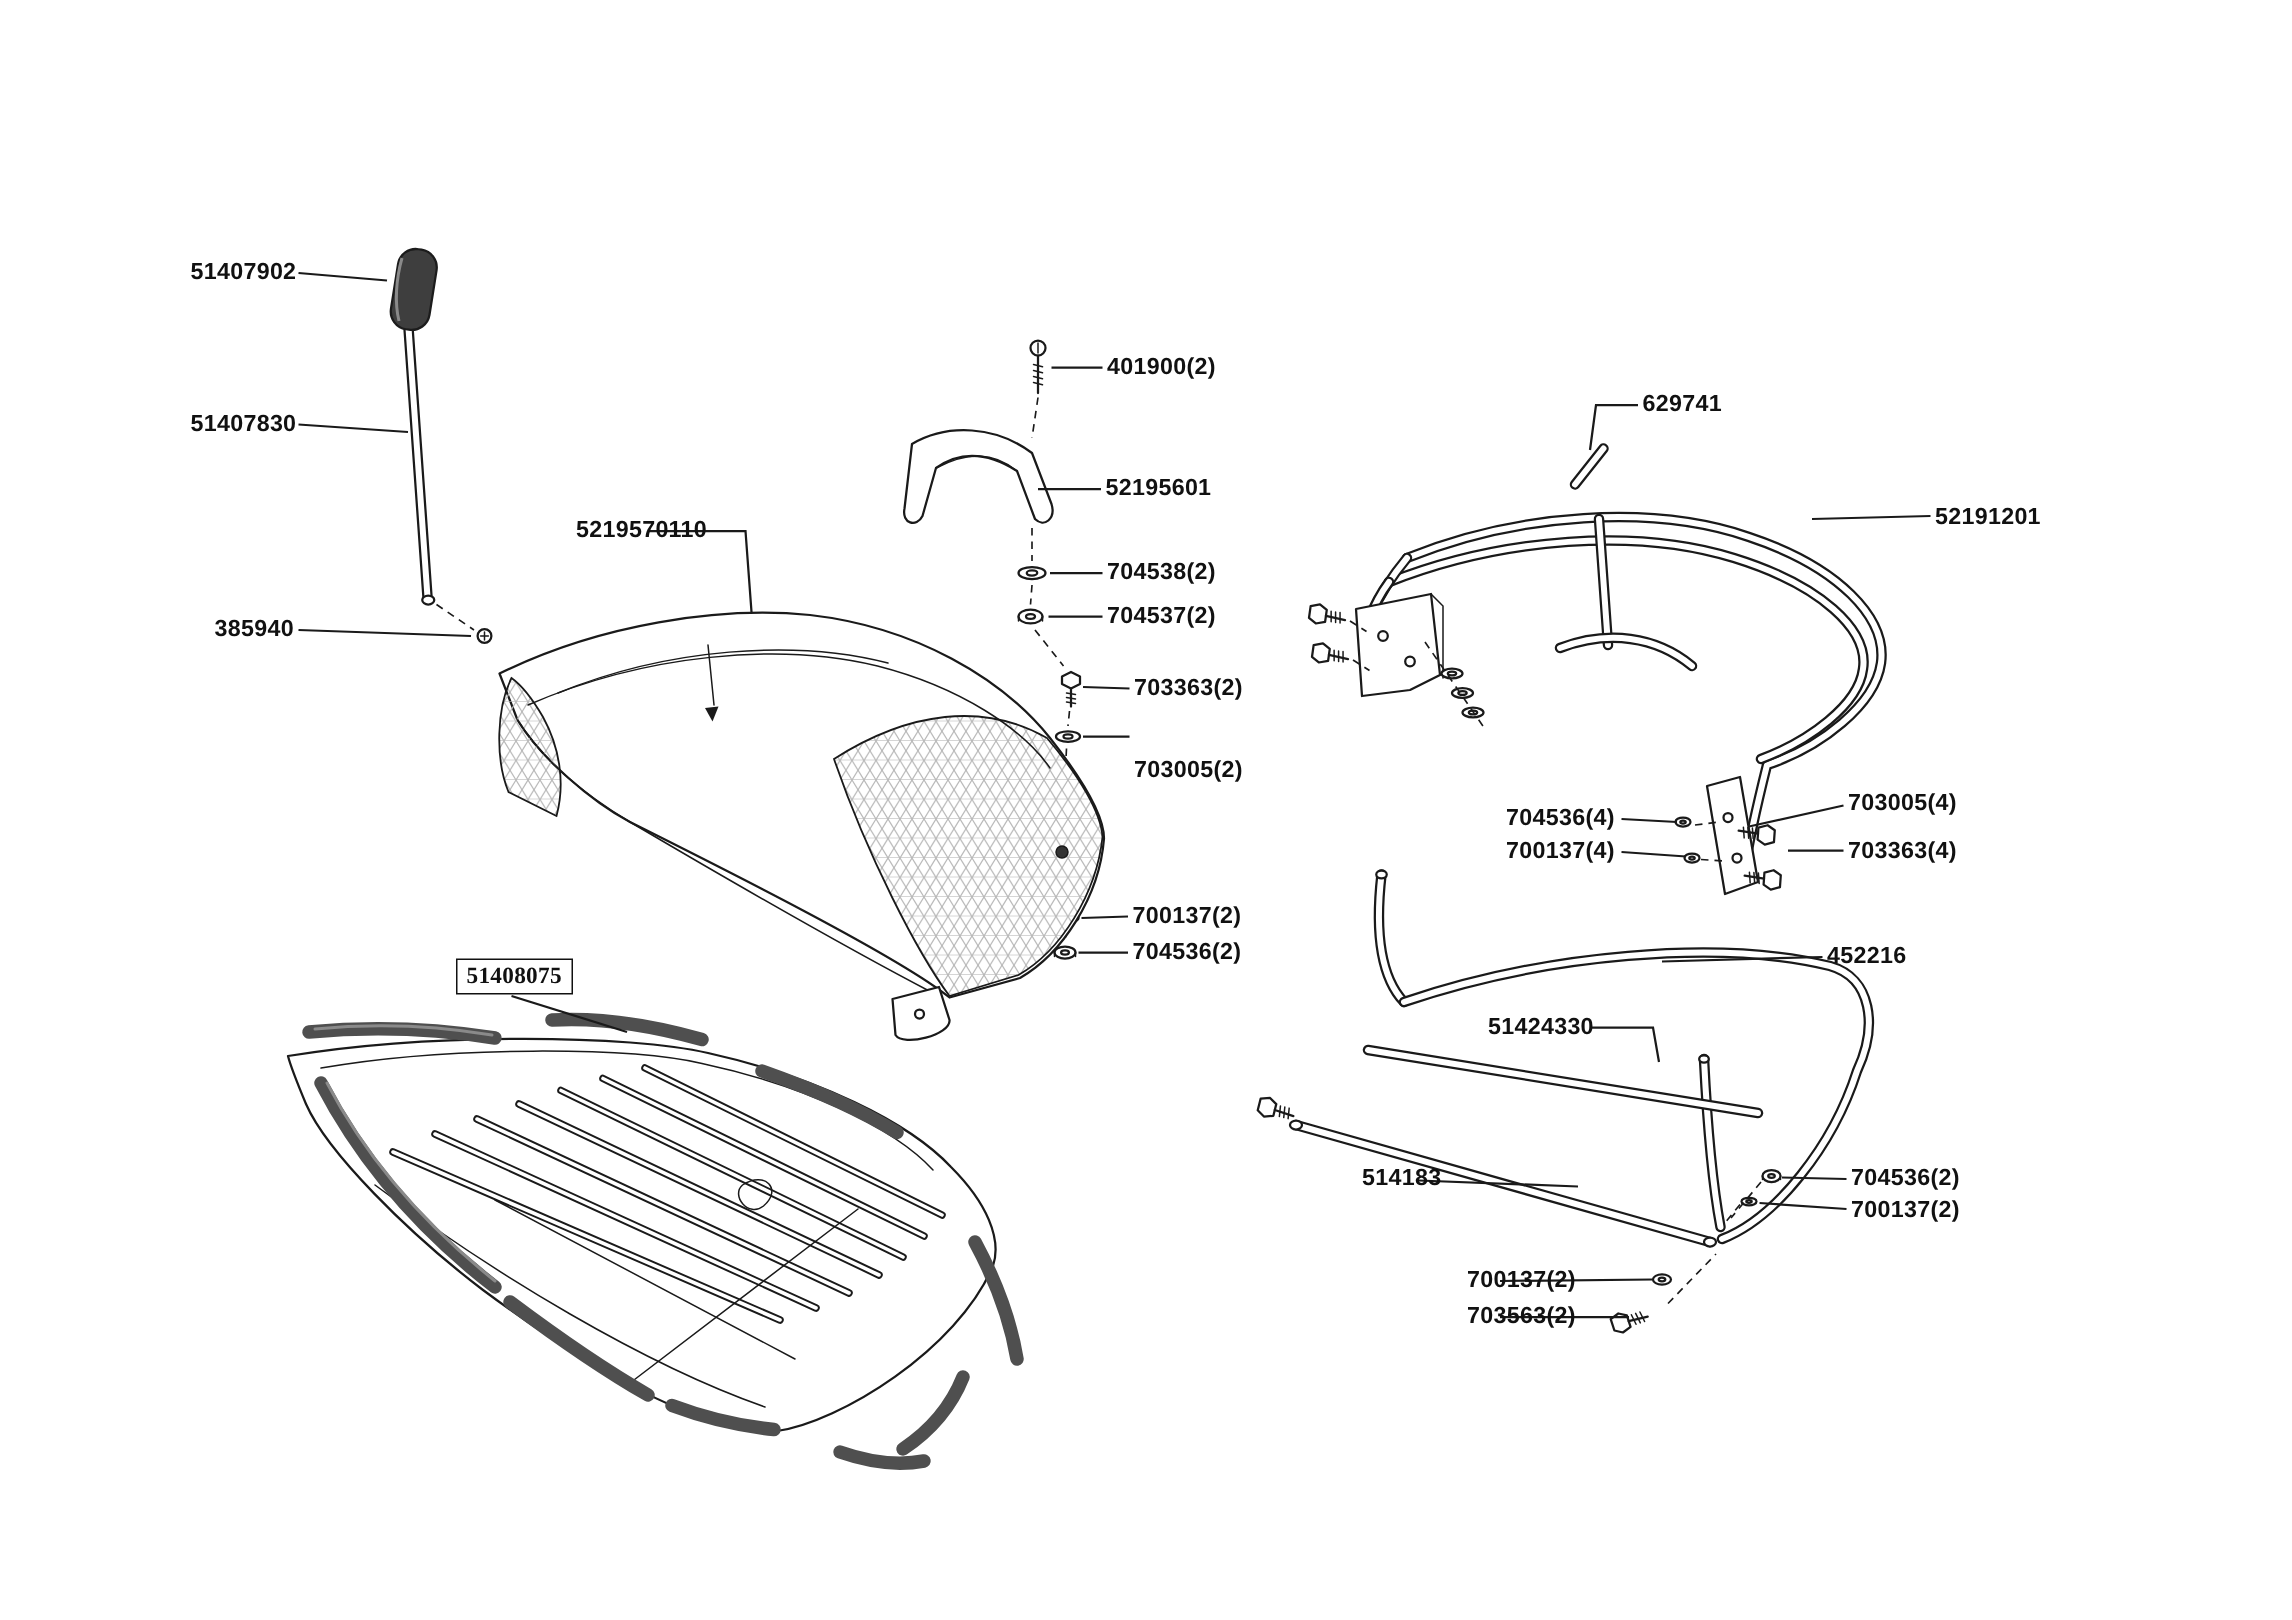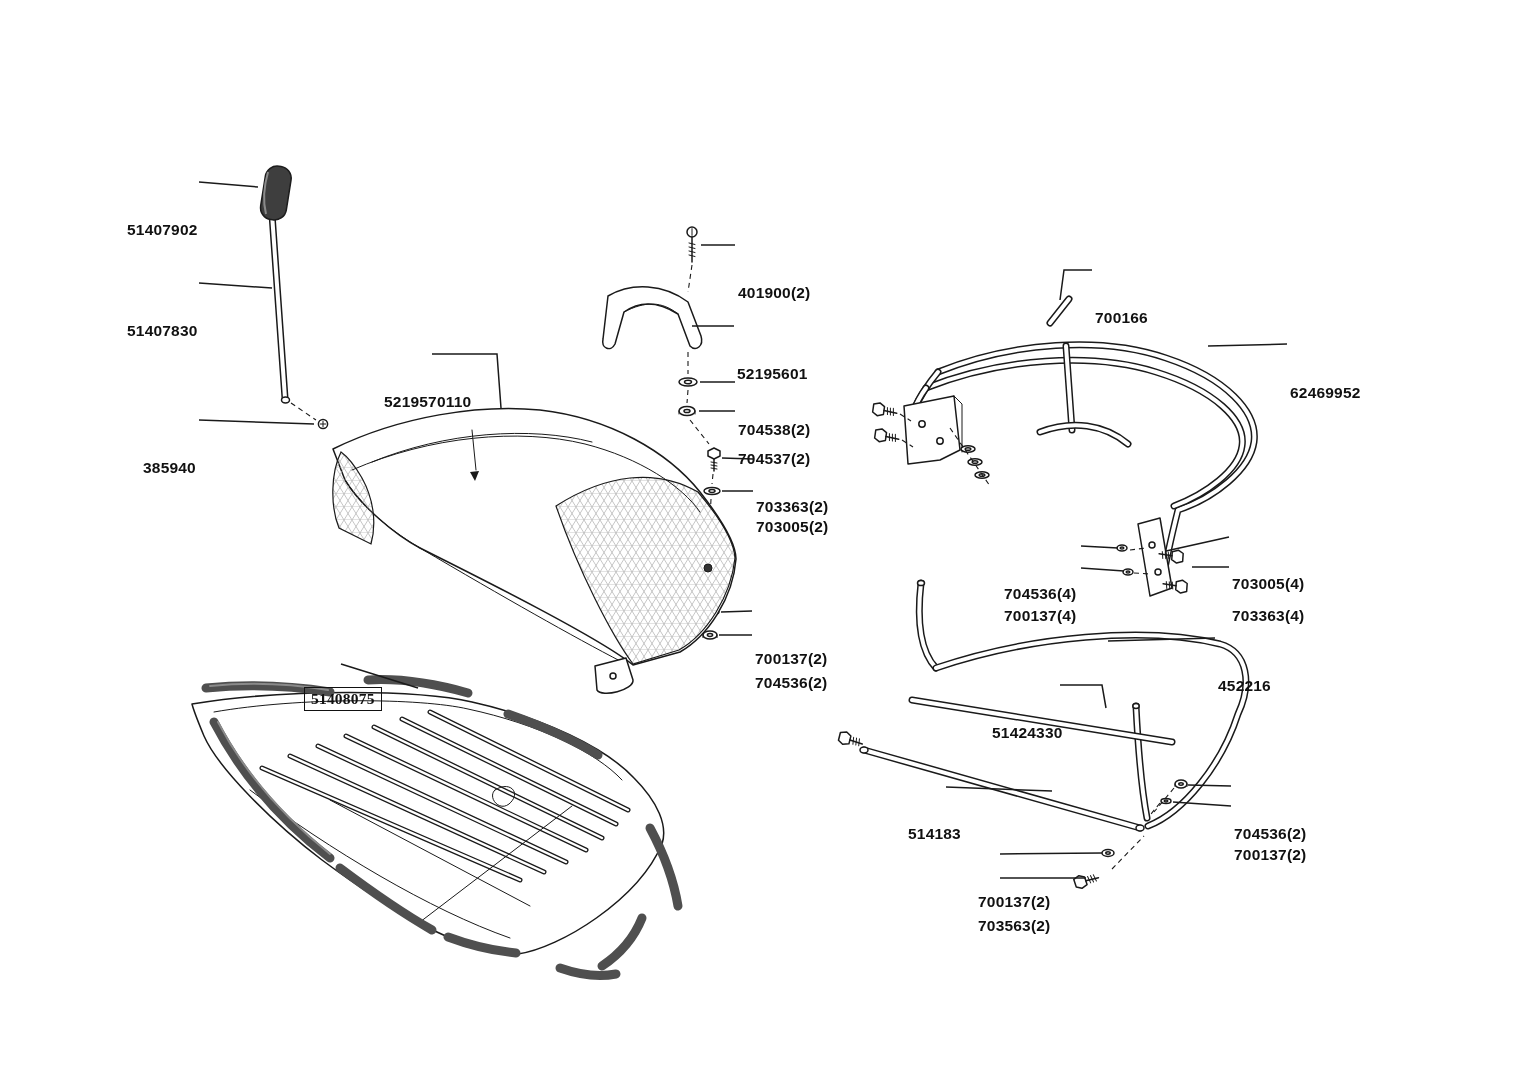--- a/index.html
+++ b/index.html
@@ -3,21 +3,21 @@
 <meta charset="utf-8">
 <style>
   html,body{margin:0;padding:0;background:#fff;}
   #stage{
     position:relative;width:1528px;height:1080px;background:#fff;overflow:hidden;
     font-family:"Liberation Sans","DejaVu Sans",sans-serif;
   }
   #art{position:absolute;left:0;top:0;}
   .lbl{
     position:absolute;font-weight:700;font-size:15.5px;line-height:1;
-    color:#111;white-space:nowrap;letter-spacing:.2px;margin-top:48px;
+    color:#111;white-space:nowrap;letter-spacing:.2px;
   }
   .lbl.boxed{border:1.7px solid #111;padding:3px 6px;background:transparent;font-family:Liberation Serif, serif;}
   
   .ln{stroke:#1a1a1a;fill:none;stroke-width:1.5;stroke-linecap:round;stroke-linejoin:round;}
   .thin{stroke:#1a1a1a;fill:none;stroke-width:1;stroke-linecap:round;}
   .fw{fill:#fff;stroke:#1a1a1a;stroke-width:1.5;stroke-linejoin:round;}
   .ldr{stroke:#1a1a1a;stroke-width:1.5;fill:none;}
   .dsh{stroke:#1a1a1a;stroke-width:1.1;fill:none;stroke-dasharray:5 4;}
   .to{stroke:#1a1a1a;stroke-width:7;fill:none;stroke-linecap:round;stroke-linejoin:round;}
   .ti{stroke:#ffffff;stroke-width:4;fill:none;stroke-linecap:round;stroke-linejoin:round;}
@@ -322,26 +322,26 @@
 
 <div class="lbl" style="left:127px;top:174px">51407902</div>
 <div class="lbl" style="left:127px;top:275px">51407830</div>
 <div class="lbl" style="left:143px;top:412px">385940</div>
 <div class="lbl" style="left:384px;top:346px">5219570110</div>
 <div class="lbl" style="left:738px;top:237px">401900(2)</div>
 <div class="lbl" style="left:737px;top:318px">52195601</div>
 <div class="lbl" style="left:738px;top:374px">704538(2)</div>
 <div class="lbl" style="left:738px;top:403px">704537(2)</div>
 <div class="lbl" style="left:756px;top:451px">703363(2)</div>
-<div class="lbl" style="left:756px;top:471px">703005(2)</div>
+<div class="lbl" style="left:756px;top:506px">703005(2)</div>
 <div class="lbl" style="left:755px;top:603px">700137(2)</div>
 <div class="lbl" style="left:755px;top:627px">704536(2)</div>
 <div class="lbl boxed" style="left:304px;top:639px">51408075</div>
-<div class="lbl" style="left:1095px;top:262px">700166</div>
-<div class="lbl" style="left:1290px;top:337px">62469952</div>
+<div class="lbl" style="left:1095px;top:262px">629741</div>
+<div class="lbl" style="left:1290px;top:337px">52191201</div>
 <div class="lbl" style="left:1004px;top:538px">704536(4)</div>
 <div class="lbl" style="left:1004px;top:560px">700137(4)</div>
 <div class="lbl" style="left:1232px;top:528px">703005(4)</div>
 <div class="lbl" style="left:1232px;top:560px">703363(4)</div>
 <div class="lbl" style="left:1218px;top:630px">452216</div>
 <div class="lbl" style="left:992px;top:677px">51424330</div>
 <div class="lbl" style="left:908px;top:778px">514183</div>
 <div class="lbl" style="left:1234px;top:778px">704536(2)</div>
 <div class="lbl" style="left:1234px;top:799px">700137(2)</div>
 <div class="lbl" style="left:978px;top:846px">700137(2)</div>

